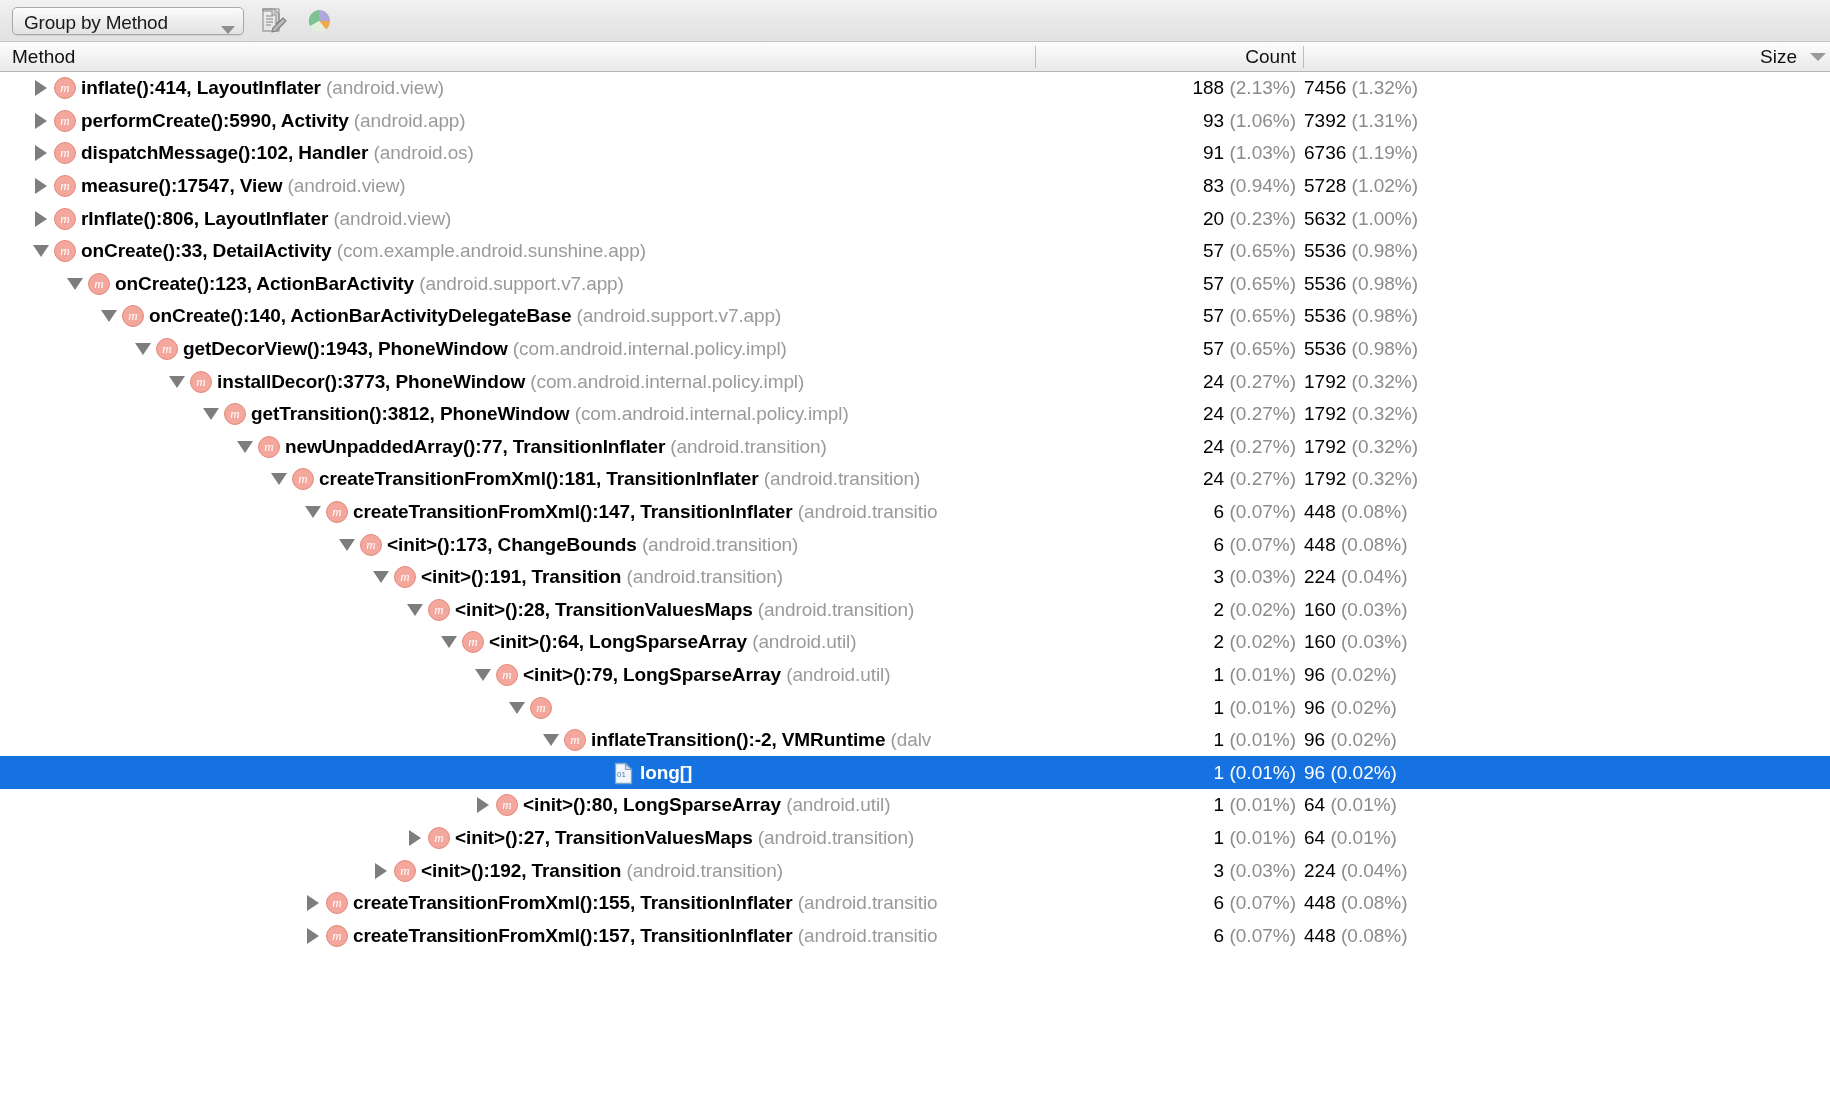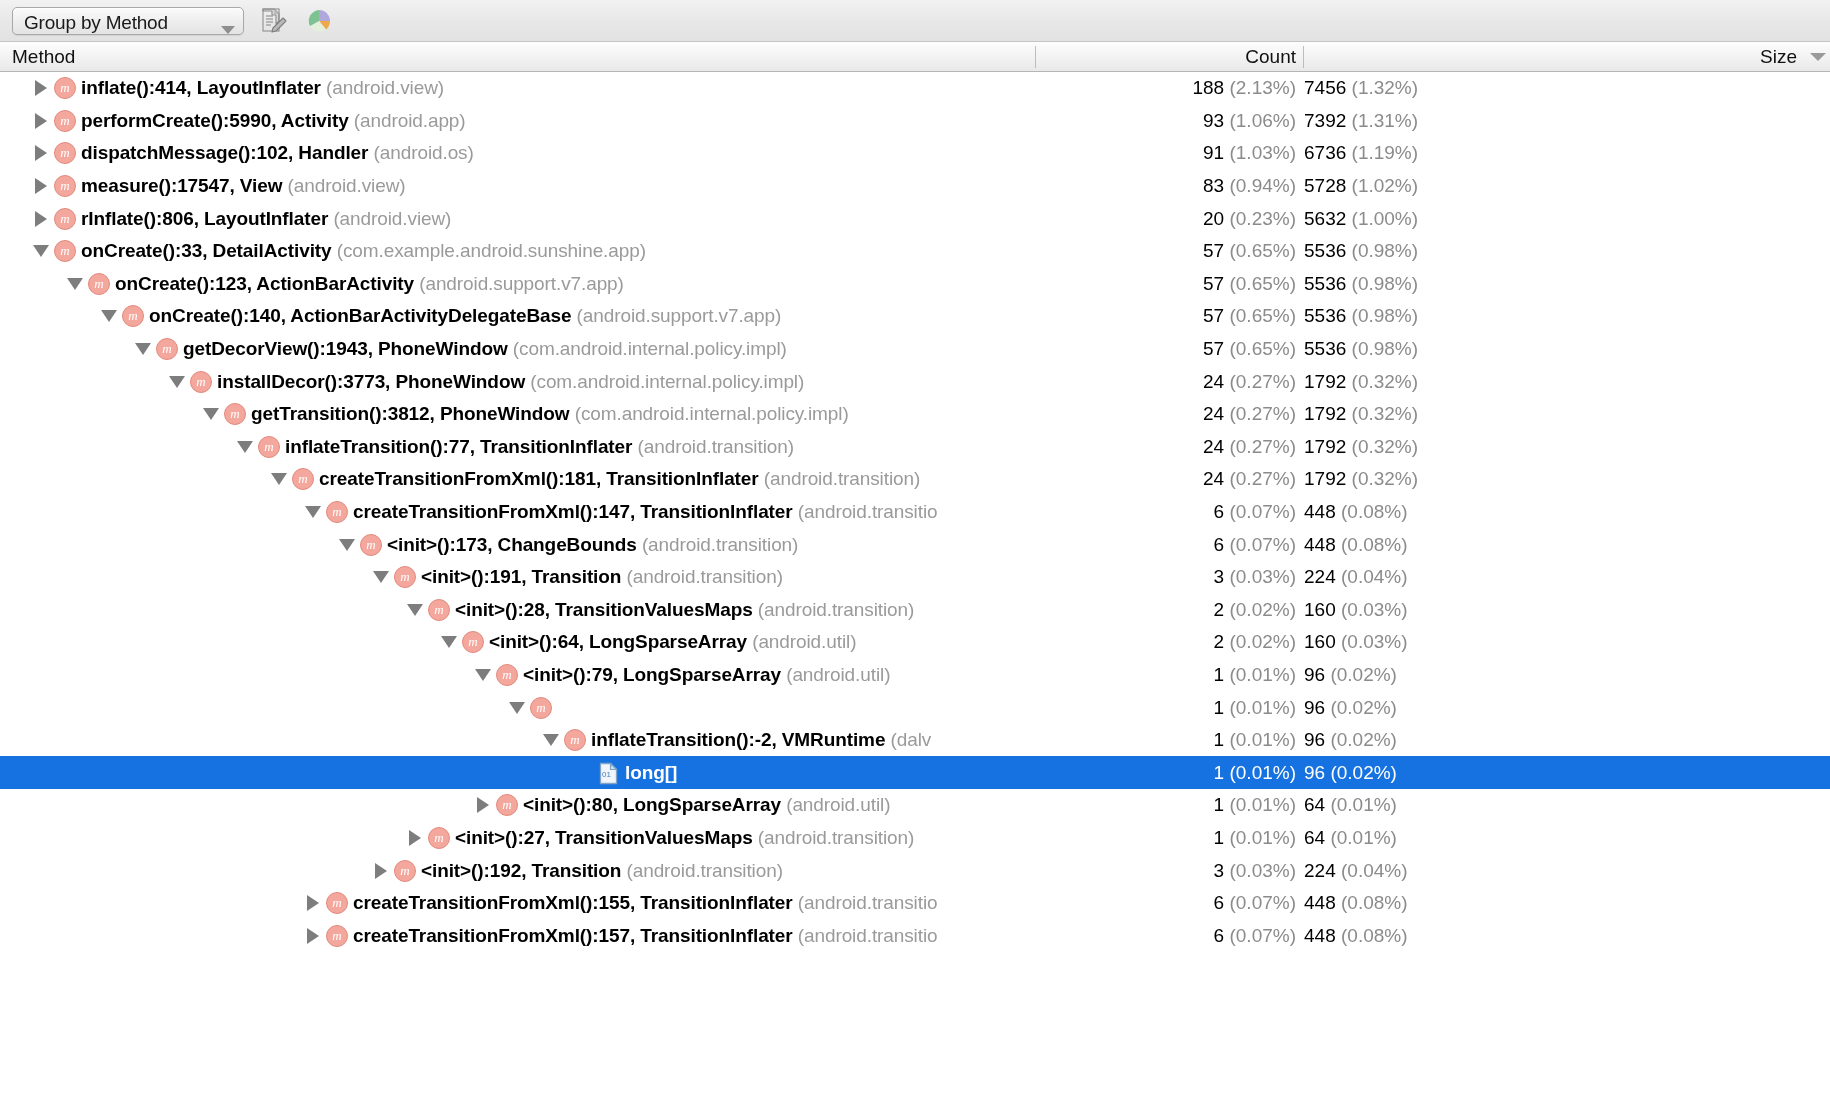--- a/index.html
+++ b/index.html
@@ -183,21 +183,21 @@
     text-align: center;
     font-family: "Liberation Serif", serif;
     font-style: italic;
     margin-right: 5px;
     margin-left: 2px;
   }
   .ficon {
     flex: 0 0 20px;
     width: 17px; height: 21px;
     margin-right: 6px;
-    margin-left: 3px;
+    margin-left: 18px;
     position: relative;
   }
 
   .mtext {
     font-size: 19px;
     color: #000000;
     font-weight: 600;
     letter-spacing: -0.1px;
     overflow: hidden;
     text-overflow: clip;
@@ -380,21 +380,21 @@
         </div>
         <div class="cell-count"><span class="num">24</span> <span class="pct">(0.27%)</span></div>
         <div class="cell-size"><span class="num">1792</span> <span class="pct">(0.32%)</span></div>
       </div>
       <div class="row">
         <div class="cell-method" style="padding-left: 234px;">
           <span class="twisty">
             <span class="tri-down"></span>
           </span>
           <span class="micon">m</span>
-          <span class="mtext"><span>inflateTransition():77, TransitionInflater</span><span class="pkg"> (android.transition)</span></span>
+          <span class="mtext"><span>newUnpaddedArray():77, TransitionInflater</span><span class="pkg"> (android.transition)</span></span>
         </div>
         <div class="cell-count"><span class="num">24</span> <span class="pct">(0.27%)</span></div>
         <div class="cell-size"><span class="num">1792</span> <span class="pct">(0.32%)</span></div>
       </div>
       <div class="row">
         <div class="cell-method" style="padding-left: 268px;">
           <span class="twisty">
             <span class="tri-down"></span>
           </span>
           <span class="micon">m</span>

